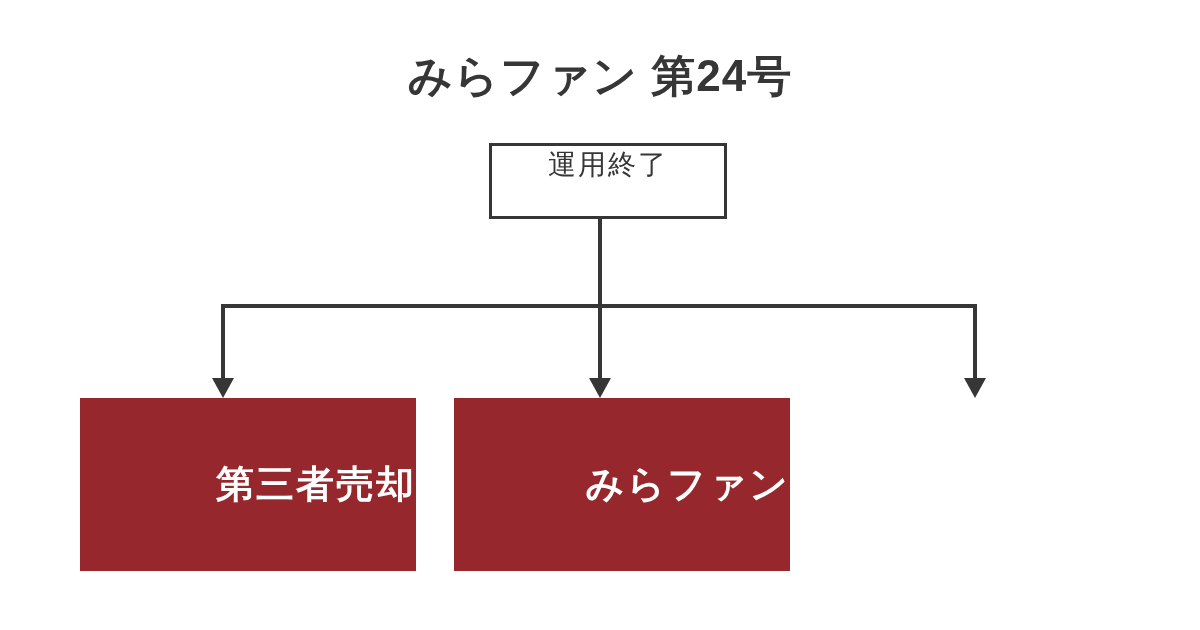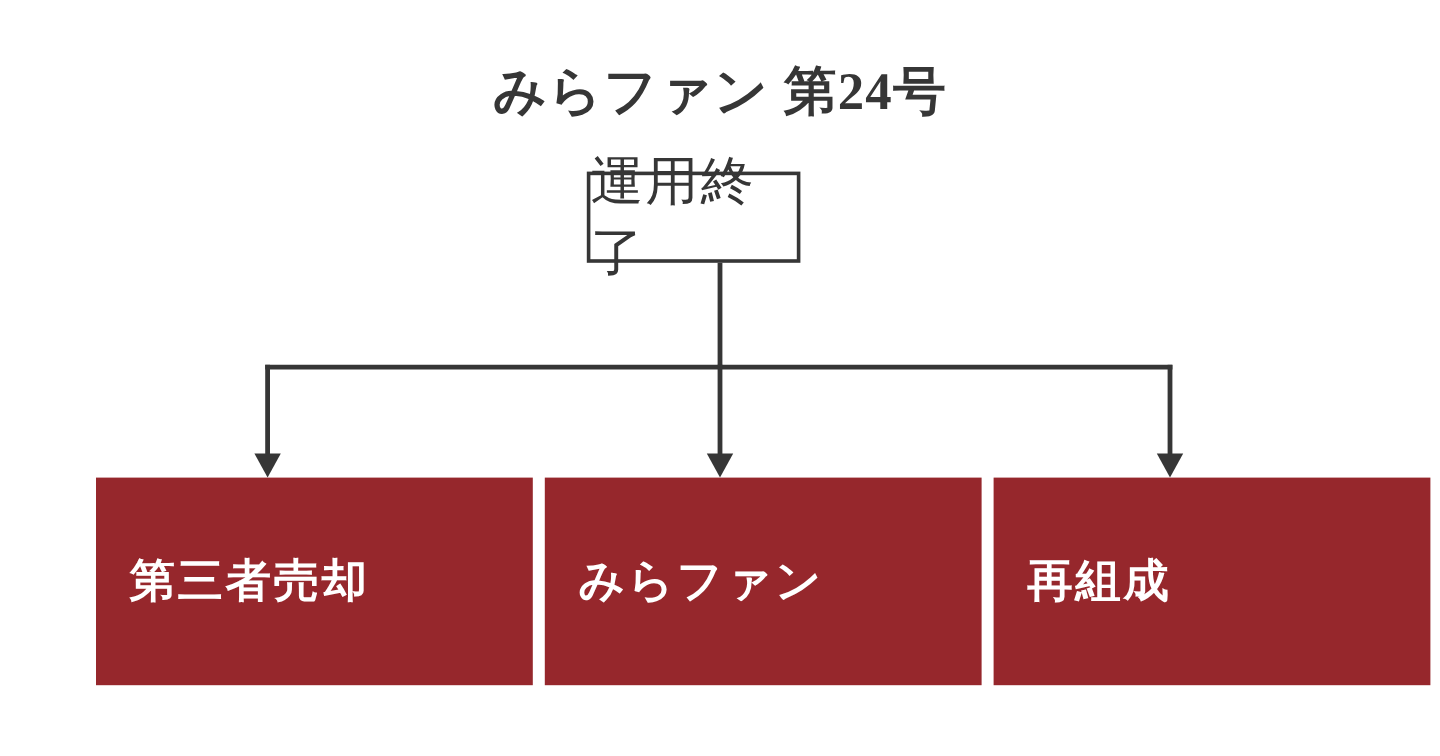--- a/index.html
+++ b/index.html
@@ -1,48 +1,48 @@
 <!DOCTYPE html>
 <html style="--background: #ffffff; --line: #363636; --text-dark: #363636; --box-red: #96272c; --box-text: #ffffff;"><head>
 <meta charset="utf-8">
 <style>
   html, body { margin: 0; padding: 0; background: #fff; }
   .canvas {
     position: relative;
     width: 1200px;
     height: 630px;
     background: var(--background, #ffffff);
-    font-family: Liberation Serif, serif;
+    font-family: Liberation Sans, sans-serif;
     overflow: hidden;
   }
   .title {
     position: absolute;
     top: 47px;
     left: 0;
     width: 100%;
     text-align: center;
     font-size: 44px;
     font-weight: 700;
     letter-spacing: 1px;
     color: var(--text-dark, #363636);
     margin: 0;
   }
   .root-box {
     position: absolute;
     left: 489px;
     top: 143px;
-    width: 178px;
+    width: 238px;
     height: 76px;
     box-sizing: border-box;
     border: 3px solid var(--line, #363636);
     background: var(--background, #ffffff);
     display: flex;
-    align-items: center;
+    align-items: flex-start;
     justify-content: center;
-    font-size: 44px;
+    font-size: 28px;
     font-weight: 500;
     letter-spacing: 2px;
     color: var(--text-dark, #363636);
   }
   .connector-svg {
     position: absolute;
     left: 0;
     top: 0;
     width: 1200px;
     height: 630px;
@@ -51,26 +51,25 @@
   .connector-svg line { stroke: var(--line, #363636); stroke-width: 4; }
   .connector-svg polygon { fill: var(--line, #363636); }
   .leaf-box {
     position: absolute;
     top: 398px;
     width: 336px;
     height: 173px;
     background: var(--box-red, #96272c);
     display: flex;
     align-items: center;
-    justify-content: flex-start;
+    justify-content: flex-end;
     font-size: 38px;
     font-weight: 700;
     letter-spacing: 2px;
     color: var(--box-text, #ffffff);
-    padding-left: 28px;
   }
   .leaf-box.pos-0 { left: 80px; }
   .leaf-box.pos-1 { left: 454px; }
   .leaf-box.pos-2 { left: 828px; }
 </style>
 </head>
 <body>
 
 <div class="canvas">
 
@@ -90,17 +89,14 @@
     <polygon points="589,378 611,378 600,398"></polygon>
     <polygon points="964,378 986,378 975,398"></polygon>
   </svg>
 
   <div class="leaf-box pos-0">
     <span>第三者売却</span>
   </div>
   <div class="leaf-box pos-1">
     <span>みらファン</span>
   </div>
-  <div class="leaf-box pos-2">
-    <span>再組成</span>
-  </div>
 
 </div>
 
 </body></html>

